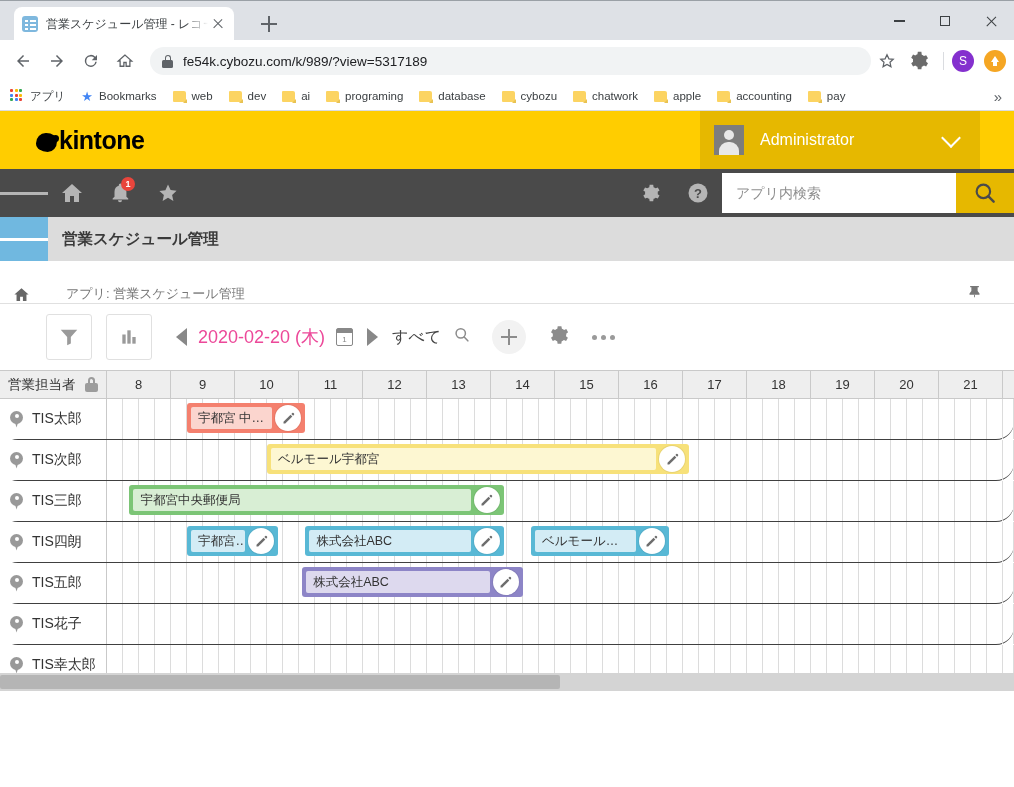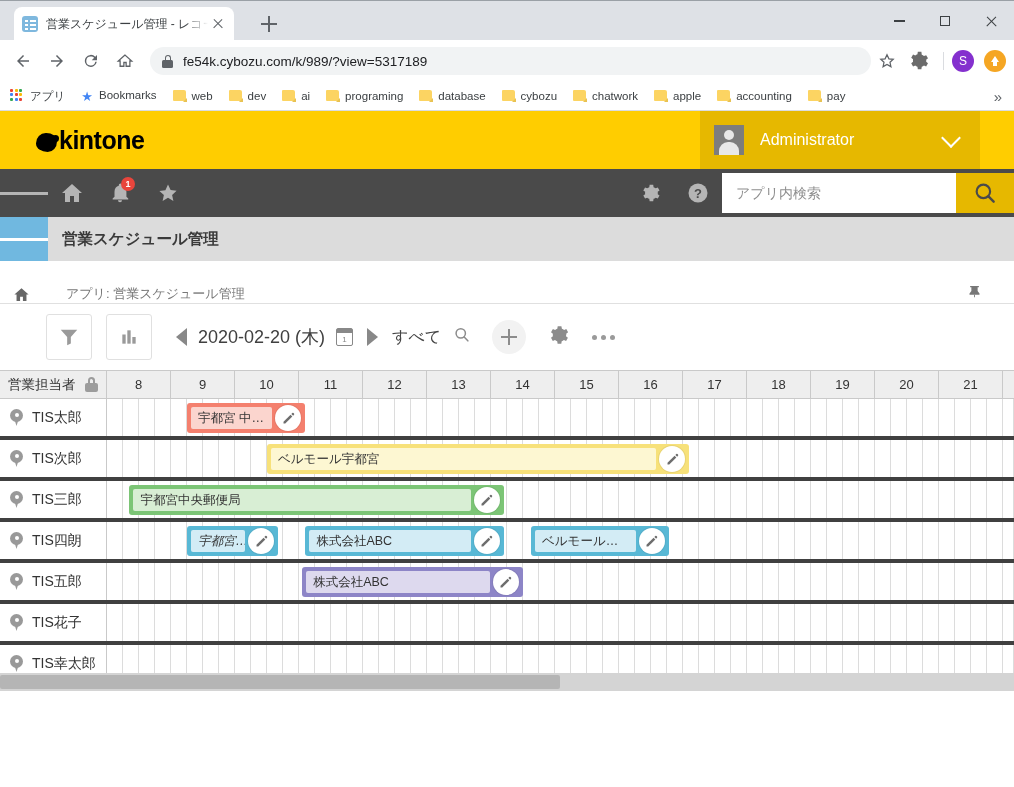--- a/index.html
+++ b/index.html
@@ -58,21 +58,21 @@
   .chrome-sep{width:1px;height:18px;background:#dadce0;margin:0 8px;}
   .avatar-s{width:22px;height:22px;border-radius:50%;background:#8430ce;color:#fff;font-size:12px;
             display:flex;align-items:center;justify-content:center;margin-right:10px;flex:0 0 22px;}
   .ext-orange{width:22px;height:22px;border-radius:50%;background:#f5a623;flex:0 0 22px;position:relative;}
   .ext-orange:after{content:"";position:absolute;left:7px;top:6px;width:0;height:0;
        border-left:4px solid transparent;border-right:4px solid transparent;border-bottom:6px solid #fff;}
   .ext-orange:before{content:"";position:absolute;left:9px;top:11px;width:4px;height:5px;background:#fff;}
 
   .bookmarks{height:29px;background:#fff;display:flex;align-items:center;padding:0 10px;
              box-sizing:border-box;border-bottom:1px solid #dadce0;font-size:11.5px;color:#3c4043;}
-  .bm{display:flex;margin-right:16px;white-space:nowrap;cursor:pointer;}
+  .bm{display:flex;align-items:center;margin-right:16px;white-space:nowrap;cursor:pointer;}
   .bm-folder{width:13px;height:11px;background:#fcd462;border-radius:1px 2px 1px 1px;margin-right:6px;
              flex:0 0 13px;position:relative;}
   .bm-folder:after{content:"";position:absolute;right:-1px;bottom:-1px;border-left:4px solid transparent;
              border-bottom:4px solid #e8c253;}
   .bm-apps{width:14px;height:14px;margin-right:6px;display:grid;grid-template-columns:repeat(3,3px);
              grid-template-rows:repeat(3,3px);gap:1.5px;flex:0 0 14px;}
   .bm-apps i{background:#4285f4;border-radius:1px;display:block;}
   .bm-apps i:nth-child(1){background:#ea4335;}
   .bm-apps i:nth-child(2){background:#fbbc05;}
   .bm-apps i:nth-child(3){background:#34a853;}
@@ -145,21 +145,21 @@
            transform:rotate(45deg);margin-bottom:4px;margin-right:4px;flex:0 0 10px;}
   .chev-sm.white{border-color:#fff;}
   .vs-chart{display:flex;align-items:center;padding:0 10px 0 12px;}
   .tb-btn{width:44px;height:44px;border:1px solid #e0e0e0;border-radius:3px;margin-left:14px;
           display:flex;align-items:center;justify-content:center;cursor:pointer;background:#fff;}
   .tb-sep{width:14px;}
   .dnav{display:flex;align-items:center;margin-left:24px;}
   .tri{width:0;height:0;cursor:pointer;}
   .tri-l{border-top:9px solid transparent;border-bottom:9px solid transparent;border-right:11px solid #888;}
   .tri-r{border-top:9px solid transparent;border-bottom:9px solid transparent;border-left:11px solid #888;}
-  .dtxt{font-size:18px;color:#404040;margin:0 11px;}
+  .dtxt{font-size:18px;color:#ec4899;margin:0 11px;}
   .cal-ico{width:17px;height:18px;border:1.6px solid #888;box-sizing:border-box;border-radius:2px;position:relative;cursor:pointer;}
   .cal-ico:before{content:"";position:absolute;left:0;top:0;width:100%;height:4px;background:#888;}
   .cal-ico:after{content:"";position:absolute;left:4px;top:7px;font-size:7px;color:#888;line-height:7px;}
   .cal-num{position:absolute;left:0;right:0;top:6px;text-align:center;font-size:8px;color:#888;line-height:9px;}
   .allbtn{font-size:16px;color:#444;margin:0 11px 0 14px;cursor:pointer;}
   .mag{cursor:pointer;color:#888;}
   .plusbtn{width:34px;height:34px;border-radius:50%;background:#f2f2f2;margin-left:20px;position:relative;cursor:pointer;}
   .plusbtn:before,.plusbtn:after{content:"";position:absolute;background:#8c8c8c;}
   .plusbtn:before{left:9px;top:16px;width:16px;height:2px;}
   .plusbtn:after{left:16px;top:9px;width:2px;height:16px;}
@@ -174,21 +174,21 @@
               display:flex;align-items:center;padding:0 8px;}
   .tl-namecol span{font-size:13.5px;color:#333;}
   .lock-ico{width:13px;height:15px;margin-left:9px;position:relative;flex:0 0 13px;}
   .lock-ico:before{content:"";position:absolute;left:0;bottom:0;width:13px;height:9px;background:#9c9c9c;border-radius:2px;}
   .lock-ico:after{content:"";position:absolute;left:3px;top:0;width:7px;height:7px;border:2px solid #9c9c9c;
        border-bottom:none;border-radius:4px 4px 0 0;box-sizing:border-box;}
   .tl-hours{flex:1;display:flex;position:relative;}
   .hr{width:64px;flex:0 0 64px;border-right:1px solid #c9c9c9;box-sizing:border-box;
       display:flex;align-items:center;justify-content:center;font-size:13px;color:#333;}
   .tl-body{position:relative;height:292px;overflow:hidden;}
-  .row{height:41px;display:flex;border-bottom:4px solid #404040;box-sizing:border-box;}
+  .row{height:41px;display:flex;border-bottom:1px solid #404040;box-sizing:border-box;border-radius:18px;}
   .row-name{width:107px;flex:0 0 107px;border-right:1px solid #c9c9c9;box-sizing:border-box;
             display:flex;align-items:center;padding-left:10px;background:#fff;}
   .pin{width:13px;height:17px;flex:0 0 13px;margin-right:9px;position:relative;}
   .pin:before{content:"";position:absolute;left:0;top:0;width:13px;height:13px;border-radius:50% 50% 50% 50%;background:#999;}
   .pin:after{content:"";position:absolute;left:4px;top:9px;width:5px;height:8px;background:#999;
              clip-path:polygon(0 0,100% 0,50% 100%);}
   .pin i{position:absolute;left:4.5px;top:3.5px;width:4px;height:4px;border-radius:50%;background:#fff;z-index:2;}
   .row-name span{font-size:14px;color:#333;}
   .row-track{flex:1;position:relative;
      background-image:
@@ -539,21 +539,21 @@
           </div>
         </div>
         <div class="row">
           <div class="row-name">
             <span class="pin">
               <i></i>
             </span>
             <span>TIS四朗</span>
           </div>
           <div class="row-track">
-            <div class="evt" style="left: 80px; width: 91px; background: rgb(88, 184, 213); font-style: italic;">
+            <div class="evt" style="left: 80px; width: 91px; background: rgb(88, 184, 213);">
               <div class="evt-inner" style="background: rgb(211, 236, 245);">宇都宮…</div>
               <div class="evt-edit">
                 <svg width="15" height="15" viewBox="0 0 24 24">
                   <path d="M4 17.2 15.3 5.9l2.8 2.8L6.8 20H4z" fill="#6d6d6d"></path>
                   <path d="M16.6 4.6 18 3.2a1.4 1.4 0 0 1 2 0l.8.8a1.4 1.4 0 0 1 0 2l-1.4 1.4z" fill="#6d6d6d"></path>
                 </svg>
               </div>
             </div>
             <div class="evt" style="left: 198.4px; width: 198.4px; background: rgb(88, 184, 213);">
               <div class="evt-inner" style="background: rgb(211, 236, 245);">株式会社ABC</div>

